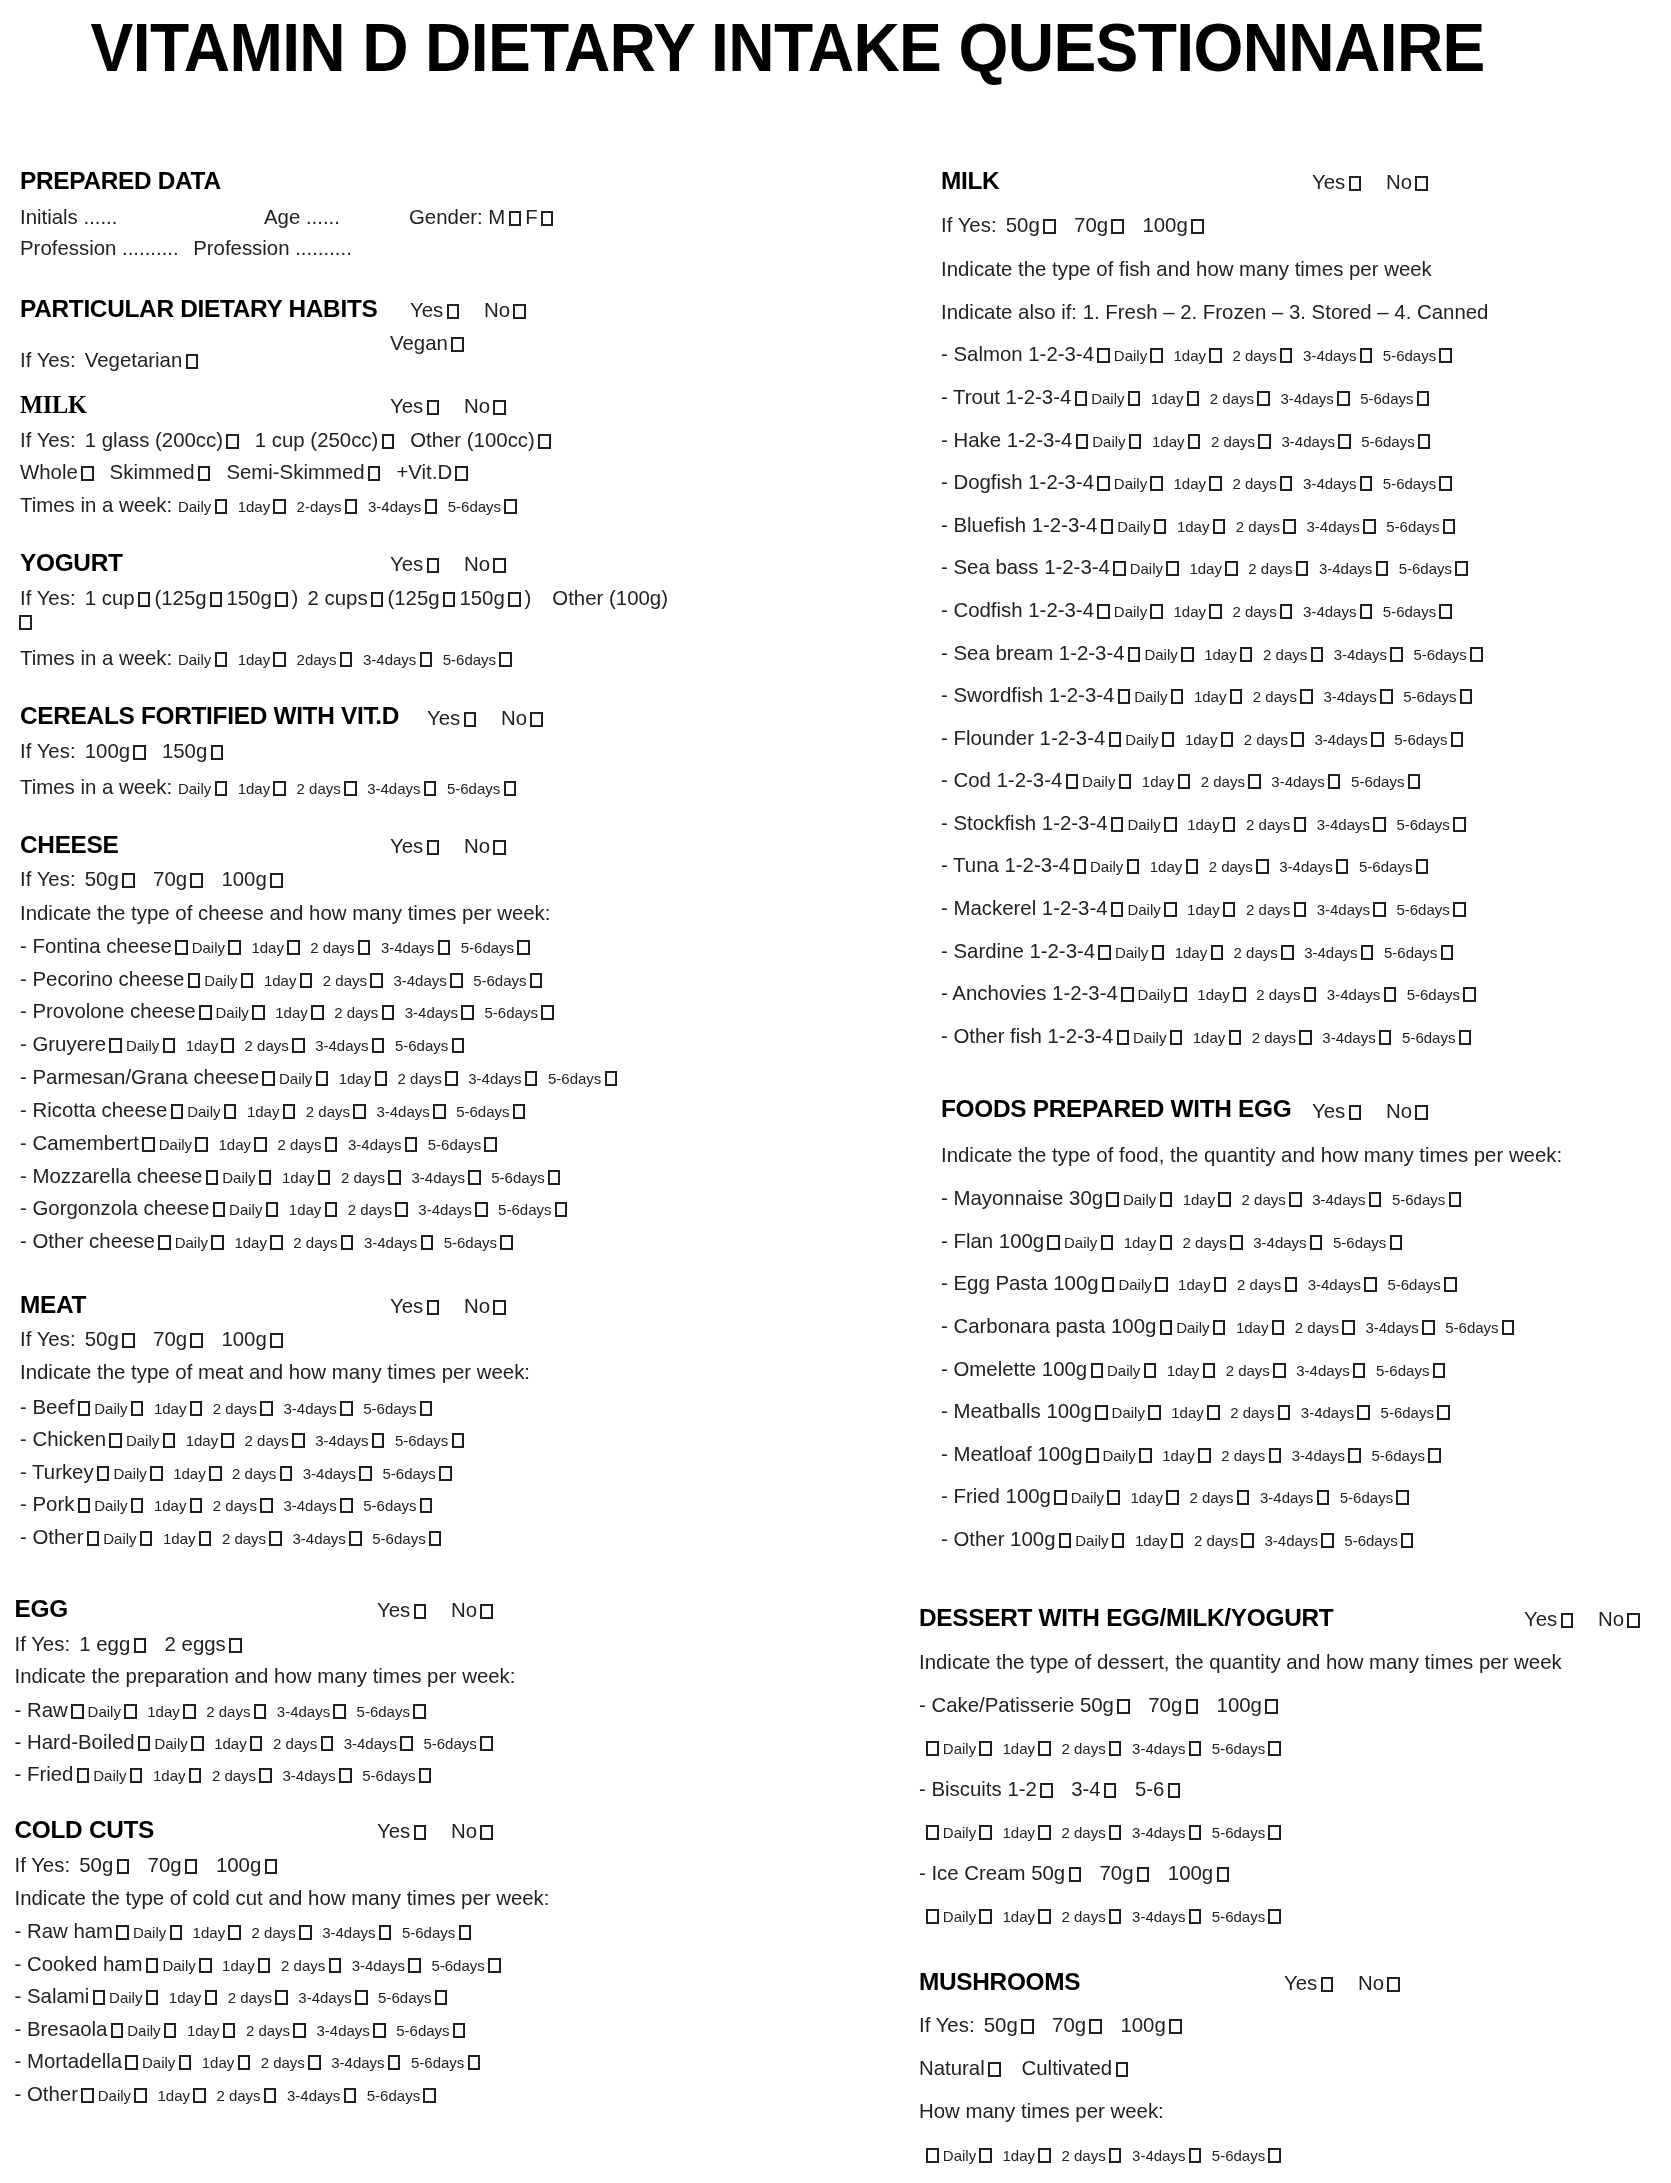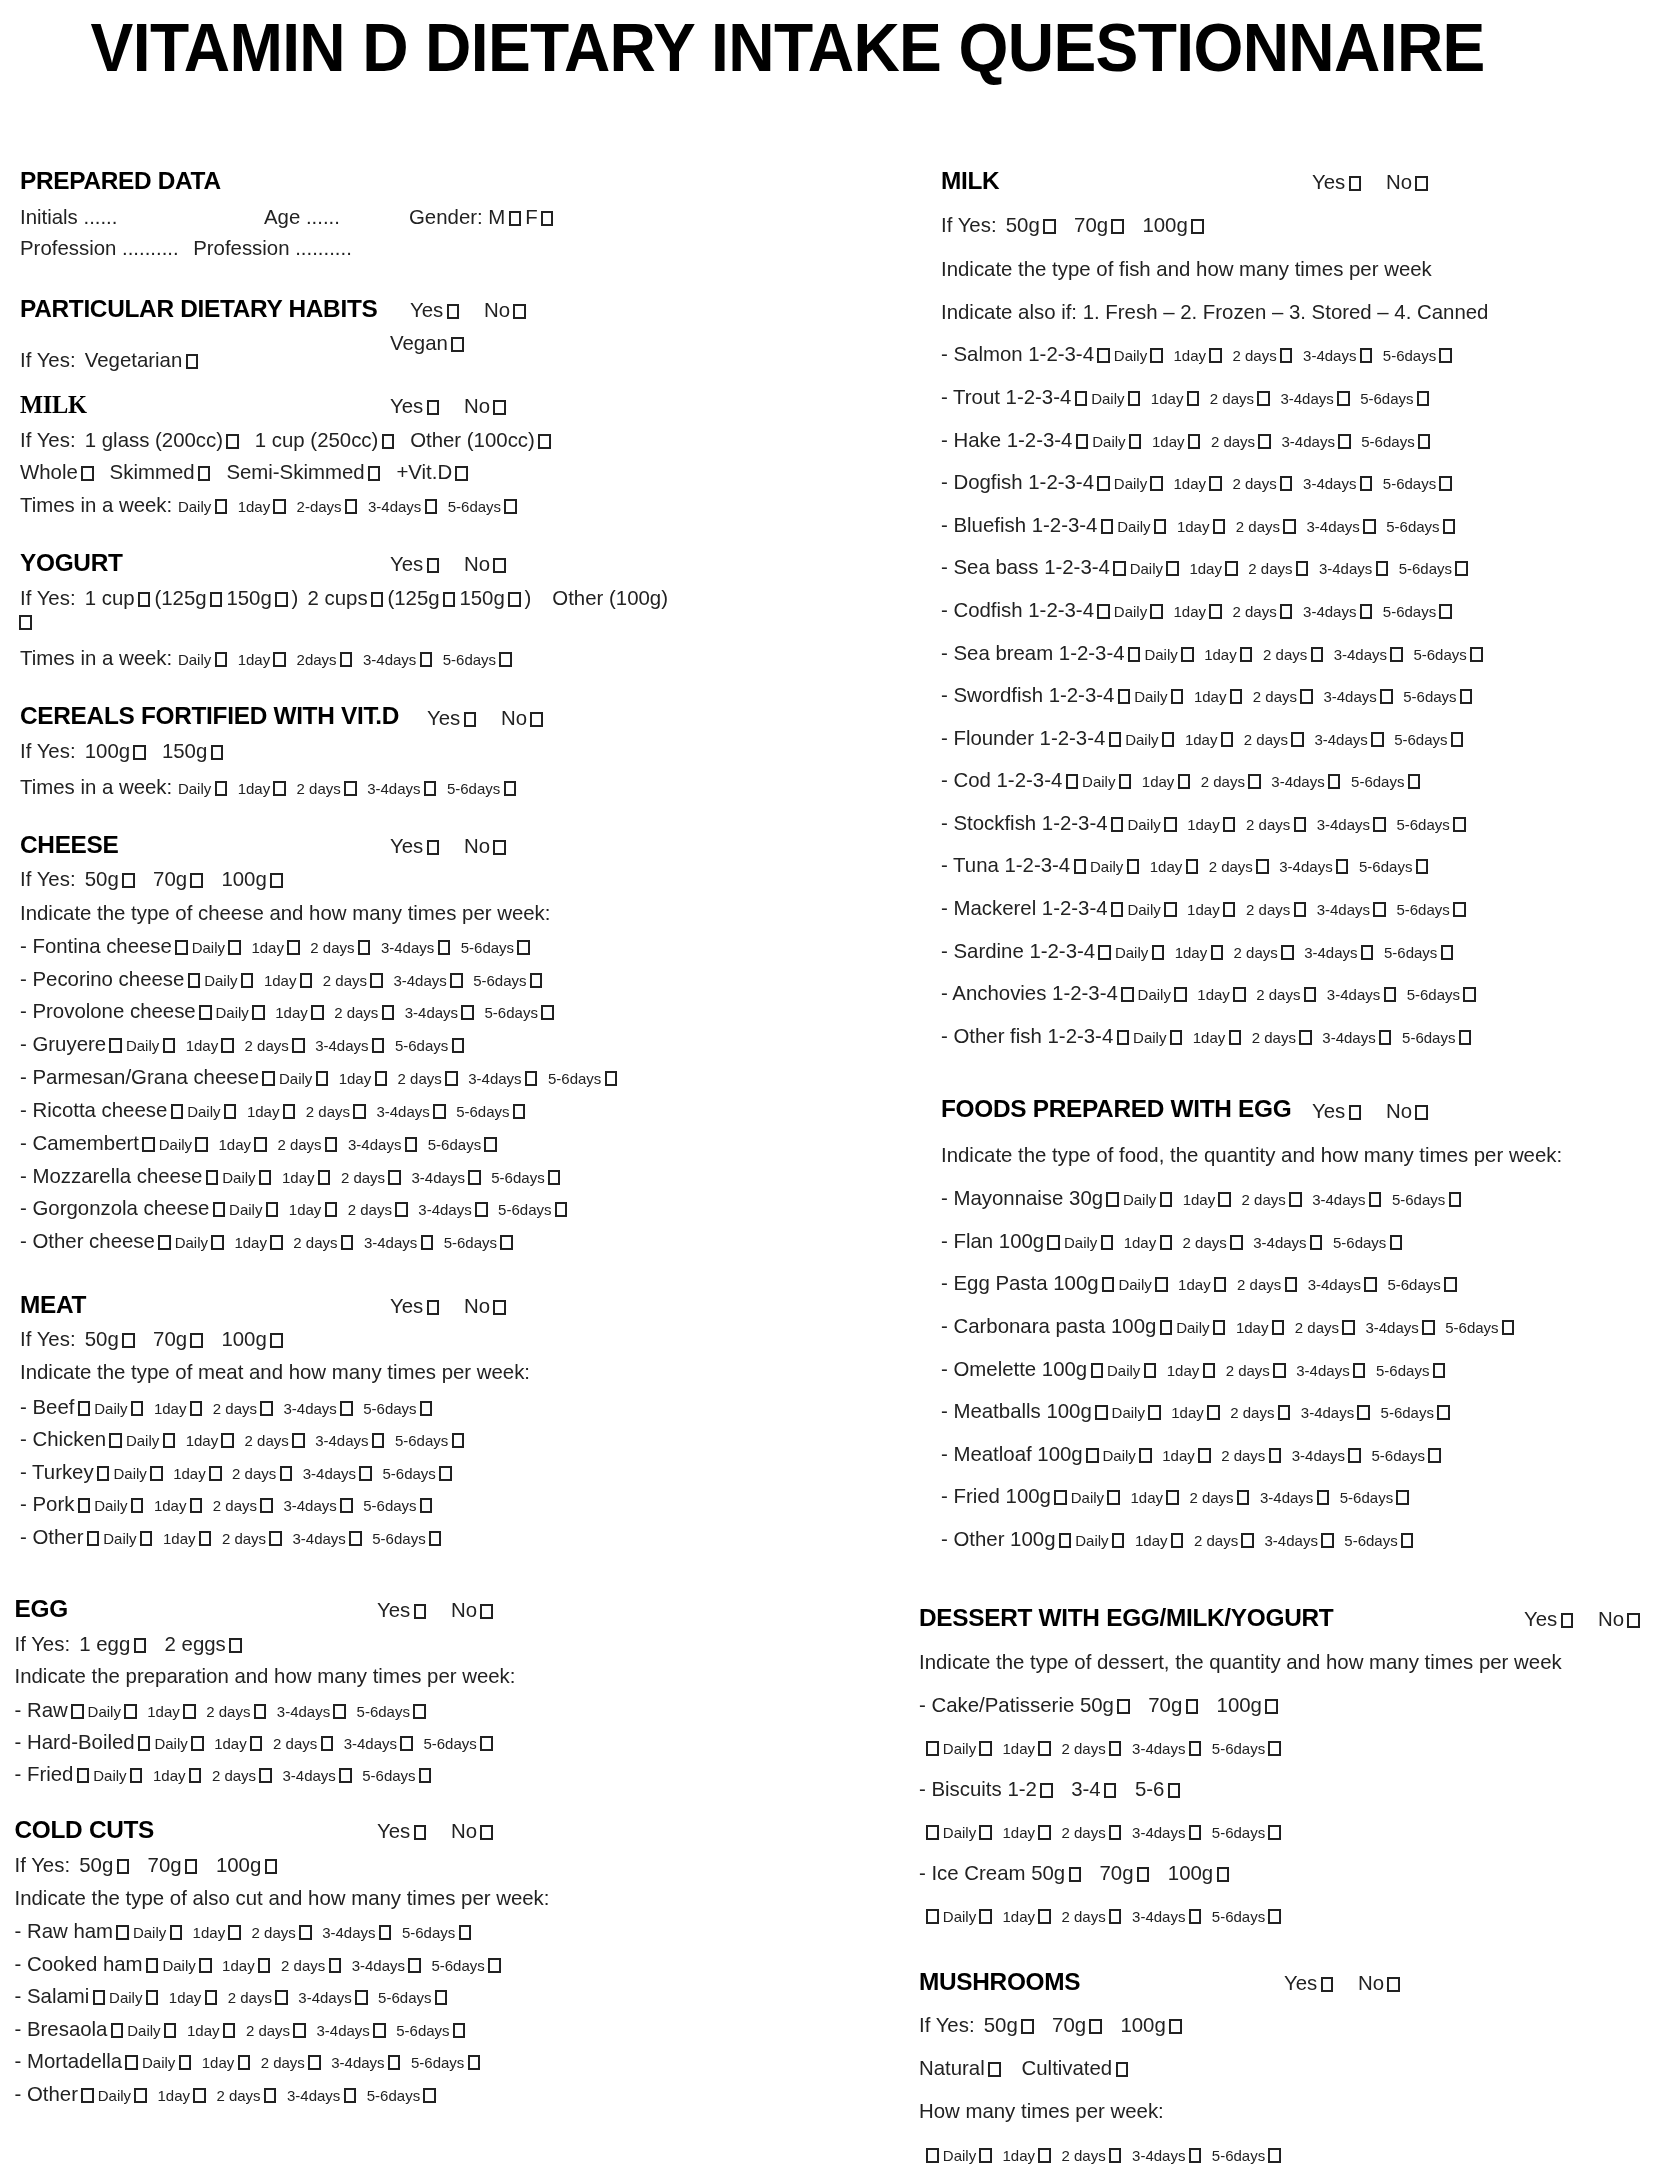--- a/index.html
+++ b/index.html
@@ -74,21 +74,21 @@
     <div class="head" style="left: 14.5px; top: 1594px;">EGG</div>
     <div class="yn" style="left: 377px; top: 1597px;"><span class="txt">Yes</span><span class="cb" role="checkbox"></span><span style="display: inline-block; width: 21px;"></span><span class="txt">No</span><span class="cb" role="checkbox"></span></div>
     <div class="line" style="left: 14.5px; top: 1631px;"><span class="txt">If Yes:</span><span style="display: inline-block; width: 9.2px;"></span><span class="opt" style="margin-right: 14.5px;"><span class="txt">1 egg</span><span class="cb" role="checkbox"></span></span><span class="opt" style="margin-right: 14.5px;"><span class="txt">2 eggs</span><span class="cb" role="checkbox"></span></span></div>
     <div class="line" style="left: 14.5px; top: 1663px;"><span class="txt">Indicate the preparation and how many times per week:</span></div>
     <div class="line" style="left: 14.5px; top: 1697px;"><span class="txt">- Raw</span><span class="cb" role="checkbox"></span><span class="opt" style="margin-right: 6.6px;"><span class="opt-label">Daily</span><span class="cb" role="checkbox"></span></span><span class="opt" style="margin-right: 6.6px;"><span class="opt-label">1day</span><span class="cb" role="checkbox"></span></span><span class="opt" style="margin-right: 6.6px;"><span class="opt-label">2 days</span><span class="cb" role="checkbox"></span></span><span class="opt" style="margin-right: 6.6px;"><span class="opt-label">3-4days</span><span class="cb" role="checkbox"></span></span><span class="opt" style="margin-right: 6.6px;"><span class="opt-label">5-6days</span><span class="cb" role="checkbox"></span></span></div>
     <div class="line" style="left: 14.5px; top: 1729px;"><span class="txt">- Hard-Boiled</span><span class="cb" role="checkbox"></span><span class="opt" style="margin-right: 6.6px;"><span class="opt-label">Daily</span><span class="cb" role="checkbox"></span></span><span class="opt" style="margin-right: 6.6px;"><span class="opt-label">1day</span><span class="cb" role="checkbox"></span></span><span class="opt" style="margin-right: 6.6px;"><span class="opt-label">2 days</span><span class="cb" role="checkbox"></span></span><span class="opt" style="margin-right: 6.6px;"><span class="opt-label">3-4days</span><span class="cb" role="checkbox"></span></span><span class="opt" style="margin-right: 6.6px;"><span class="opt-label">5-6days</span><span class="cb" role="checkbox"></span></span></div>
     <div class="line" style="left: 14.5px; top: 1761px;"><span class="txt">- Fried</span><span class="cb" role="checkbox"></span><span class="opt" style="margin-right: 6.6px;"><span class="opt-label">Daily</span><span class="cb" role="checkbox"></span></span><span class="opt" style="margin-right: 6.6px;"><span class="opt-label">1day</span><span class="cb" role="checkbox"></span></span><span class="opt" style="margin-right: 6.6px;"><span class="opt-label">2 days</span><span class="cb" role="checkbox"></span></span><span class="opt" style="margin-right: 6.6px;"><span class="opt-label">3-4days</span><span class="cb" role="checkbox"></span></span><span class="opt" style="margin-right: 6.6px;"><span class="opt-label">5-6days</span><span class="cb" role="checkbox"></span></span></div>
     <div class="head" style="left: 14.5px; top: 1815px;">COLD CUTS</div>
     <div class="yn" style="left: 377px; top: 1818px;"><span class="txt">Yes</span><span class="cb" role="checkbox"></span><span style="display: inline-block; width: 21px;"></span><span class="txt">No</span><span class="cb" role="checkbox"></span></div>
     <div class="line" style="left: 14.5px; top: 1852px;"><span class="txt">If Yes:</span><span style="display: inline-block; width: 9.2px;"></span><span class="opt" style="margin-right: 14.5px;"><span class="txt">50g</span><span class="cb" role="checkbox"></span></span><span class="opt" style="margin-right: 14.5px;"><span class="txt">70g</span><span class="cb" role="checkbox"></span></span><span class="opt" style="margin-right: 14.5px;"><span class="txt">100g</span><span class="cb" role="checkbox"></span></span></div>
-    <div class="line" style="left: 14.5px; top: 1885px;"><span class="txt">Indicate the type of also cut and how many times per week:</span></div>
+    <div class="line" style="left: 14.5px; top: 1885px;"><span class="txt">Indicate the type of cold cut and how many times per week:</span></div>
     <div class="line" style="left: 14.5px; top: 1918px;"><span class="txt">- Raw ham</span><span class="cb" role="checkbox"></span><span class="opt" style="margin-right: 6.6px;"><span class="opt-label">Daily</span><span class="cb" role="checkbox"></span></span><span class="opt" style="margin-right: 6.6px;"><span class="opt-label">1day</span><span class="cb" role="checkbox"></span></span><span class="opt" style="margin-right: 6.6px;"><span class="opt-label">2 days</span><span class="cb" role="checkbox"></span></span><span class="opt" style="margin-right: 6.6px;"><span class="opt-label">3-4days</span><span class="cb" role="checkbox"></span></span><span class="opt" style="margin-right: 6.6px;"><span class="opt-label">5-6days</span><span class="cb" role="checkbox"></span></span></div>
     <div class="line" style="left: 14.5px; top: 1951px;"><span class="txt">- Cooked ham</span><span class="cb" role="checkbox"></span><span class="opt" style="margin-right: 6.6px;"><span class="opt-label">Daily</span><span class="cb" role="checkbox"></span></span><span class="opt" style="margin-right: 6.6px;"><span class="opt-label">1day</span><span class="cb" role="checkbox"></span></span><span class="opt" style="margin-right: 6.6px;"><span class="opt-label">2 days</span><span class="cb" role="checkbox"></span></span><span class="opt" style="margin-right: 6.6px;"><span class="opt-label">3-4days</span><span class="cb" role="checkbox"></span></span><span class="opt" style="margin-right: 6.6px;"><span class="opt-label">5-6days</span><span class="cb" role="checkbox"></span></span></div>
     <div class="line" style="left: 14.5px; top: 1983px;"><span class="txt">- Salami</span><span class="cb" role="checkbox"></span><span class="opt" style="margin-right: 6.6px;"><span class="opt-label">Daily</span><span class="cb" role="checkbox"></span></span><span class="opt" style="margin-right: 6.6px;"><span class="opt-label">1day</span><span class="cb" role="checkbox"></span></span><span class="opt" style="margin-right: 6.6px;"><span class="opt-label">2 days</span><span class="cb" role="checkbox"></span></span><span class="opt" style="margin-right: 6.6px;"><span class="opt-label">3-4days</span><span class="cb" role="checkbox"></span></span><span class="opt" style="margin-right: 6.6px;"><span class="opt-label">5-6days</span><span class="cb" role="checkbox"></span></span></div>
     <div class="line" style="left: 14.5px; top: 2016px;"><span class="txt">- Bresaola</span><span class="cb" role="checkbox"></span><span class="opt" style="margin-right: 6.6px;"><span class="opt-label">Daily</span><span class="cb" role="checkbox"></span></span><span class="opt" style="margin-right: 6.6px;"><span class="opt-label">1day</span><span class="cb" role="checkbox"></span></span><span class="opt" style="margin-right: 6.6px;"><span class="opt-label">2 days</span><span class="cb" role="checkbox"></span></span><span class="opt" style="margin-right: 6.6px;"><span class="opt-label">3-4days</span><span class="cb" role="checkbox"></span></span><span class="opt" style="margin-right: 6.6px;"><span class="opt-label">5-6days</span><span class="cb" role="checkbox"></span></span></div>
     <div class="line" style="left: 14.5px; top: 2048px;"><span class="txt">- Mortadella</span><span class="cb" role="checkbox"></span><span class="opt" style="margin-right: 6.6px;"><span class="opt-label">Daily</span><span class="cb" role="checkbox"></span></span><span class="opt" style="margin-right: 6.6px;"><span class="opt-label">1day</span><span class="cb" role="checkbox"></span></span><span class="opt" style="margin-right: 6.6px;"><span class="opt-label">2 days</span><span class="cb" role="checkbox"></span></span><span class="opt" style="margin-right: 6.6px;"><span class="opt-label">3-4days</span><span class="cb" role="checkbox"></span></span><span class="opt" style="margin-right: 6.6px;"><span class="opt-label">5-6days</span><span class="cb" role="checkbox"></span></span></div>
     <div class="line" style="left: 14.5px; top: 2081px;"><span class="txt">- Other</span><span class="cb" role="checkbox"></span><span class="opt" style="margin-right: 6.6px;"><span class="opt-label">Daily</span><span class="cb" role="checkbox"></span></span><span class="opt" style="margin-right: 6.6px;"><span class="opt-label">1day</span><span class="cb" role="checkbox"></span></span><span class="opt" style="margin-right: 6.6px;"><span class="opt-label">2 days</span><span class="cb" role="checkbox"></span></span><span class="opt" style="margin-right: 6.6px;"><span class="opt-label">3-4days</span><span class="cb" role="checkbox"></span></span><span class="opt" style="margin-right: 6.6px;"><span class="opt-label">5-6days</span><span class="cb" role="checkbox"></span></span></div>
     <div class="head" style="left: 941px; top: 166px;">MILK</div>
     <div class="yn" style="left: 1312px; top: 169px;"><span class="txt">Yes</span><span class="cb" role="checkbox"></span><span style="display: inline-block; width: 21px;"></span><span class="txt">No</span><span class="cb" role="checkbox"></span></div>
     <div class="line" style="left: 941px; top: 212px;"><span class="txt">If Yes:</span><span style="display: inline-block; width: 9.2px;"></span><span class="opt" style="margin-right: 14.5px;"><span class="txt">50g</span><span class="cb" role="checkbox"></span></span><span class="opt" style="margin-right: 14.5px;"><span class="txt">70g</span><span class="cb" role="checkbox"></span></span><span class="opt" style="margin-right: 14.5px;"><span class="txt">100g</span><span class="cb" role="checkbox"></span></span></div>
     <div class="line" style="left: 941px; top: 256px;"><span class="txt">Indicate the type of fish and how many times per week</span></div>

